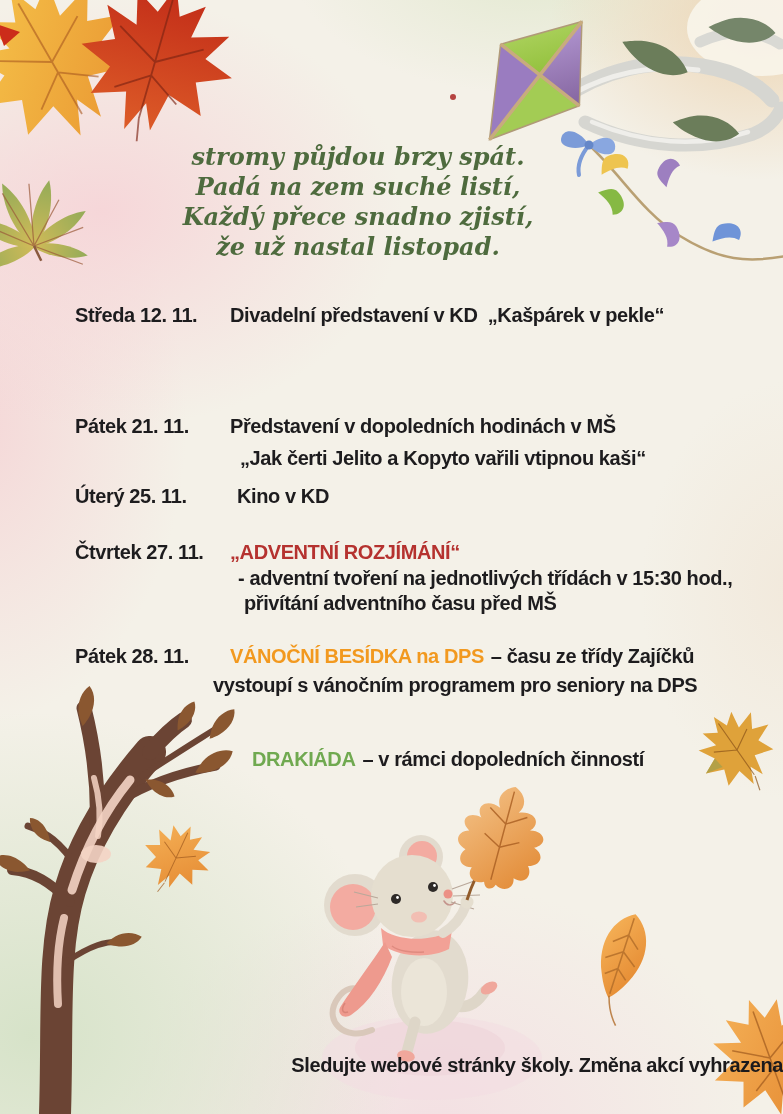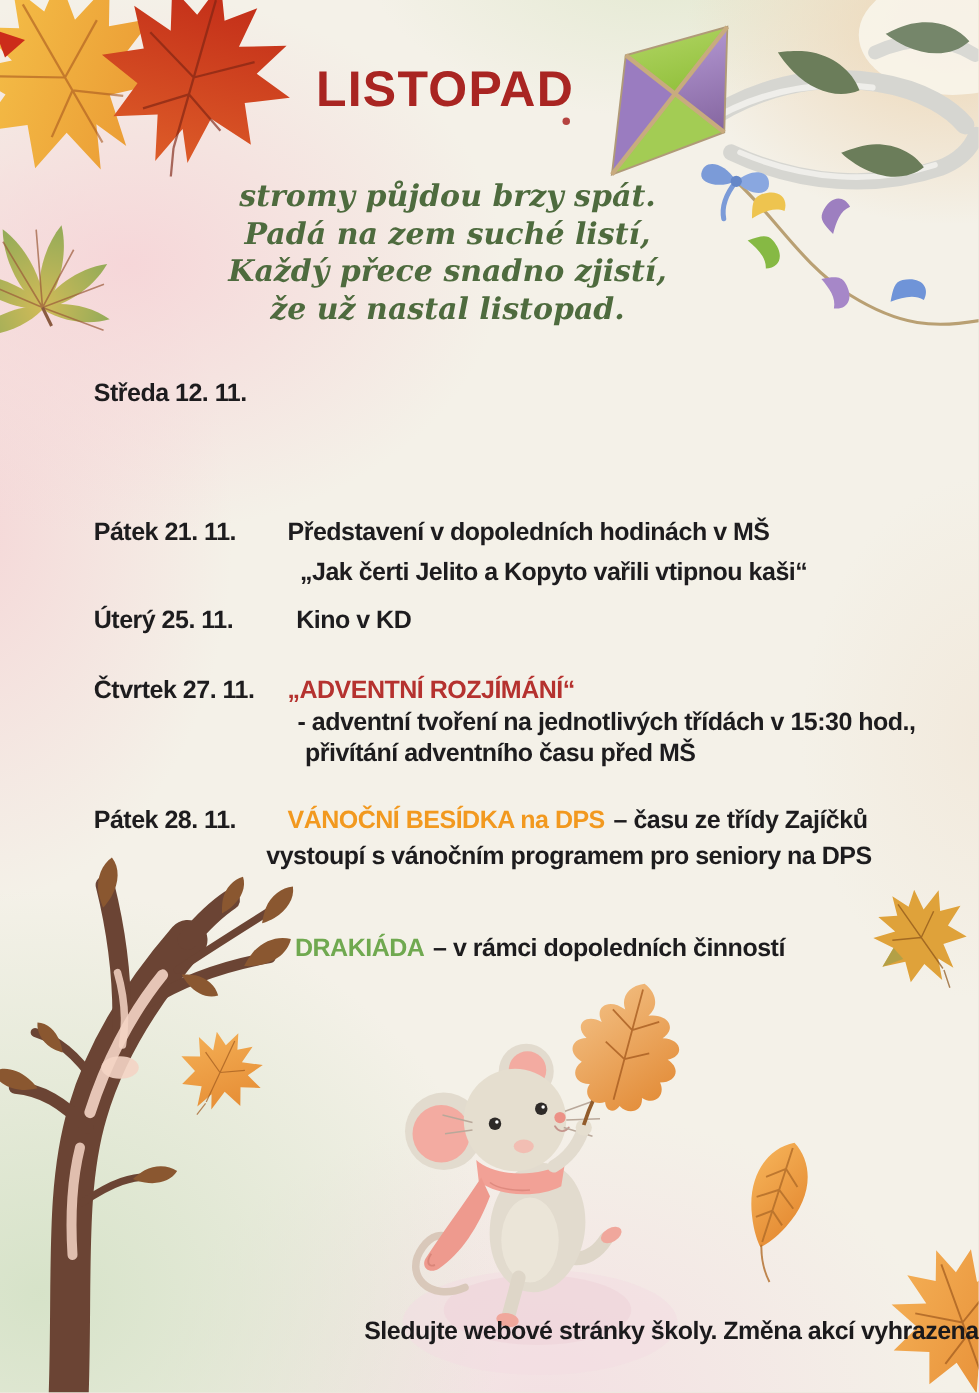--- a/index.html
+++ b/index.html
@@ -19,21 +19,21 @@
     text-align:center;font-size:40px;font-weight:800;letter-spacing:1px;color:#a92522;}
   .poem{position:absolute;z-index:2;left:118px;top:142px;width:480px;text-align:center;
     font-family:"DejaVu Serif",serif;font-style:italic;font-weight:600;
     font-size:24px;line-height:30px;color:#4e6b3e;}
   .line{position:absolute;z-index:2;left:0;width:712px;height:26px;
     font-weight:700;font-size:20px;letter-spacing:-0.4px;color:#1d1c1e;white-space:nowrap;}
   .date{position:absolute;left:75px;}
   .desc{position:absolute;left:230px;}
   .red{color:#b5322f;}
   .orange{color:#f2991f;}
-  .green{color:#70a950;}
+  .green{color:#70a950;margin-left:16px;}
   .rest{margin-left:7px;}
   .footer{position:absolute;z-index:2;left:0;top:1054px;width:783px;text-align:right;
     font-weight:700;font-size:20px;letter-spacing:-0.4px;color:#1b1a1c;}
 </style>
 </head>
 <body>
 
 <div class="page">
 
   <svg class="deco" width="783" height="1114" viewBox="0 0 783 1114">
@@ -211,31 +211,31 @@
       <use href="#birchleaf" fill="url(#gOrange)"></use>
       <path d="M0,-36 L0,36 M0,-20 L12,-10 M0,-20 L-12,-10 M0,-4 L14,6 M0,-4 L-14,6 M0,12 L10,20 M0,12 L-10,20 M0,38 C3,48 8,56 14,62" stroke="#b06c28" stroke-width="1.4" fill="none" opacity="0.8"></path>
     </g>
     <g transform="translate(770,1058) rotate(-20) scale(1.1)">
       <use href="#maple" fill="url(#gOrange)"></use>
       <path d="M0,-45 L0,42 M0,0 L30,-18 M0,0 L-30,-18 M0,10 L22,24 M0,10 L-22,24" stroke="#a05a1e" stroke-width="1.4" fill="none" opacity="0.7"></path>
     </g>
     <circle cx="453" cy="97" r="3" fill="#a92522" opacity="0.85"></circle>
   </svg>
 
-  <h1 class="title">LISTOPAD</h1>
 
   <div class="poem">
     <div>stromy půjdou brzy spát.</div>
     <div>Padá na zem suché listí,</div>
     <div>Každý přece snadno zjistí,</div>
     <div>že už nastal listopad.</div>
   </div>
 
   <div class="line" style="top:304px">
     <span class="date">Středa 12. 11.</span>
+    <span class="desc">Divadelní představení v KD &nbsp;„Kašpárek v pekle“</span>
   </div>
 
 
   <div class="line" style="top:415px">
     <span class="date">Pátek 21. 11.</span>
     <span class="desc">Představení v dopoledních hodinách v MŠ</span>
   </div>
   <div class="line" style="top:447px">
     <span class="desc" style="left:240px">„Jak čerti Jelito a Kopyto vařili vtipnou kaši“</span>
   </div>

